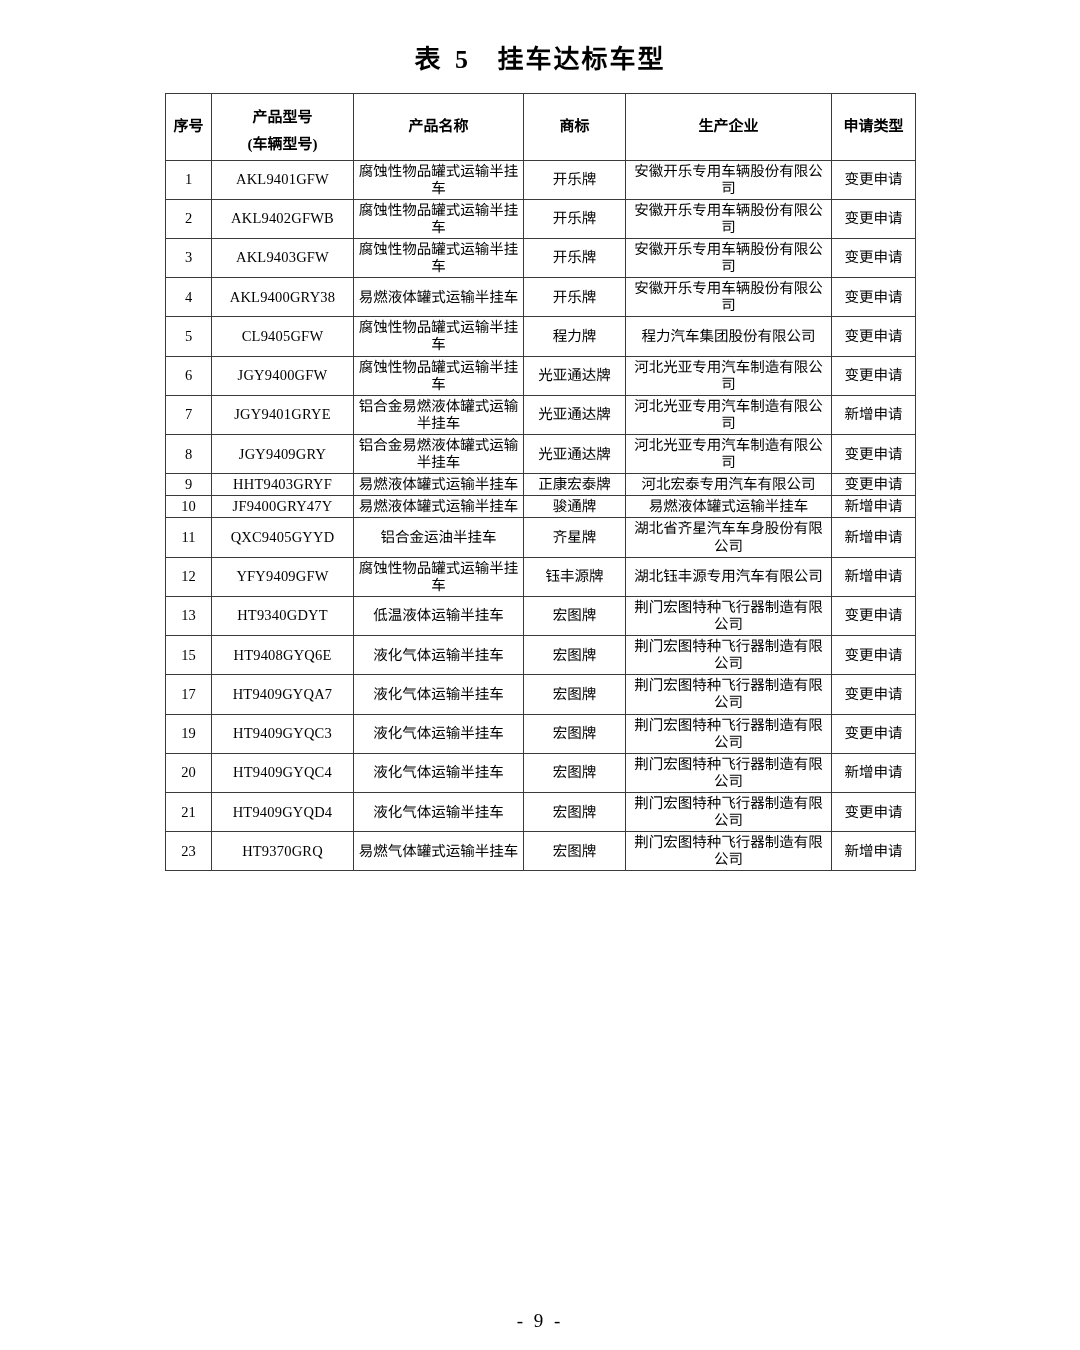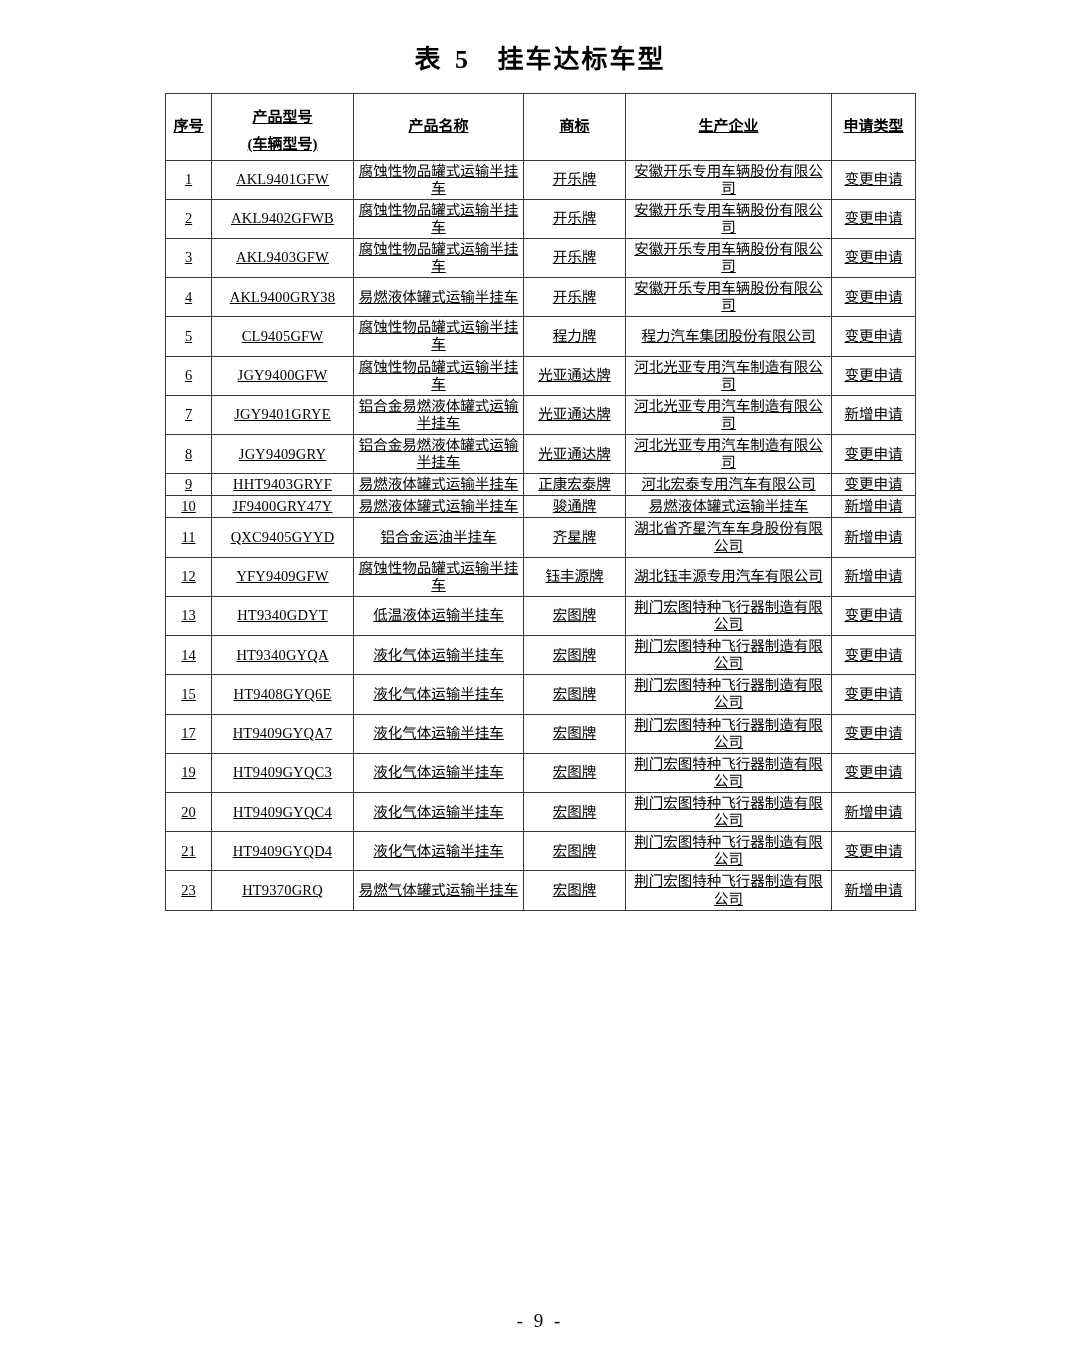--- a/index.html
+++ b/index.html
@@ -32,21 +32,20 @@
     padding-top: 38px;
     padding-bottom: 18px;
     font-family: "Liberation Serif", "DejaVu Serif", serif;
   }
   .doc-title .tnum {
     letter-spacing: 4px;
   }
   .table-wrap {
     width: 750px;
     margin: 0 auto;
-    text-decoration: underline;
   }
   table.vehicle-table {
     border-collapse: collapse;
     width: 750px;
     table-layout: fixed;
   }
   table.vehicle-table th,
   table.vehicle-table td {
     border: 1px solid #3a3a3a;
     padding: 2px 3px;
@@ -239,28 +238,20 @@
           </tr>
           <tr>
             <td class="cell-index">13</td>
             <td class="cell-model">HT9340GDYT</td>
             <td class="cell-name">低温液体运输半挂车</td>
             <td class="cell-brand">宏图牌</td>
             <td class="cell-maker">荆门宏图特种飞行器制造有限公司</td>
             <td class="cell-type">变更申请</td>
           </tr>
           <tr>
-            <td class="cell-index">14</td>
-            <td class="cell-model">HT9340GYQA</td>
-            <td class="cell-name">液化气体运输半挂车</td>
-            <td class="cell-brand">宏图牌</td>
-            <td class="cell-maker">荆门宏图特种飞行器制造有限公司</td>
-            <td class="cell-type">变更申请</td>
-          </tr>
-          <tr>
             <td class="cell-index">15</td>
             <td class="cell-model">HT9408GYQ6E</td>
             <td class="cell-name">液化气体运输半挂车</td>
             <td class="cell-brand">宏图牌</td>
             <td class="cell-maker">荆门宏图特种飞行器制造有限公司</td>
             <td class="cell-type">变更申请</td>
           </tr>
           <tr>
             <td class="cell-index">17</td>
             <td class="cell-model">HT9409GYQA7</td>

